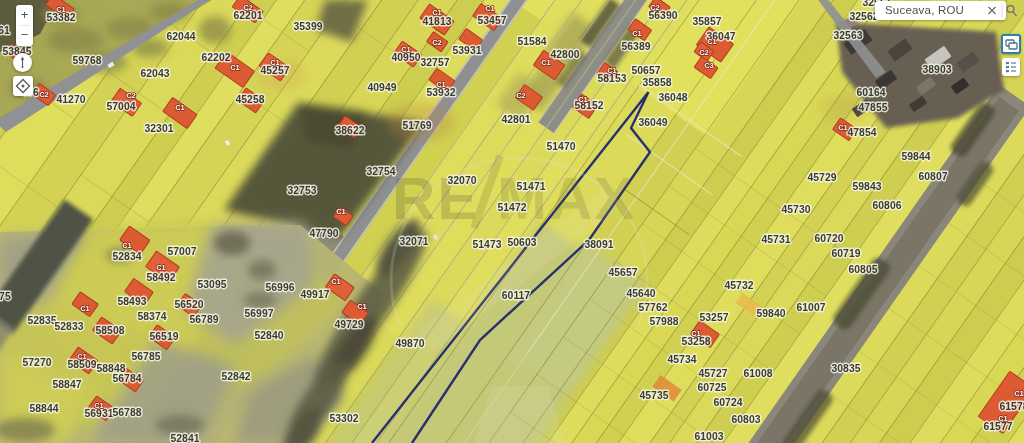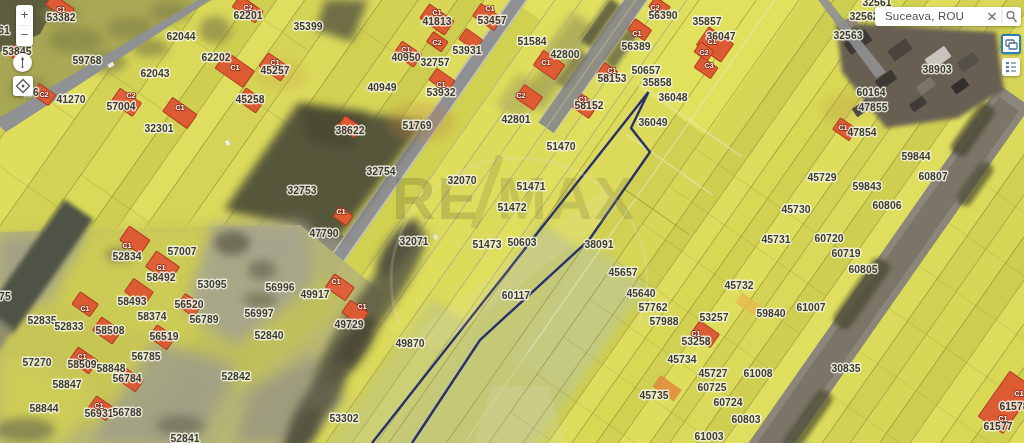--- a/index.html
+++ b/index.html
@@ -577,21 +577,21 @@
       </svg>
     </div>
 
 <div class="ctl" style="left:13px;top:76px;width:20px;height:20px">
       <svg width="20" height="20">
         <path d="M10,3.5 L16.5,10 L10,16.5 L3.5,10 Z" fill="none" stroke="#5a5a5a" stroke-width="1.3"></path>
         <circle cx="10" cy="10" r="1.5" fill="#5a5a5a"></circle>
       </svg>
     </div>
 
-<div class="ctl" style="left:875px;top:7px;width:146px;height:19px;border-radius:3px">
+<div class="ctl" style="left:875px;top:1px;width:131px;height:19px;border-radius:3px">
       <span style="position:absolute;left:10px;top:3px;font-size:11.5px;color:#4e4e4e;letter-spacing:.2px">Suceava, ROU</span>
       <svg width="146" height="19" style="display:block">
         <g stroke="#6f6f6f" stroke-width="1.3" fill="none">
           <path d="M113.5,6 L120.5,13 M120.5,6 L113.5,13"></path>
           <line x1="127" y1="2.5" x2="127" y2="16.5" stroke="#dcdcdc" stroke-width="1"></line>
           <circle cx="135.5" cy="8" r="3.4"></circle>
           <line x1="138" y1="10.7" x2="141.5" y2="15"></line>
         </g>
       </svg>
     </div>

